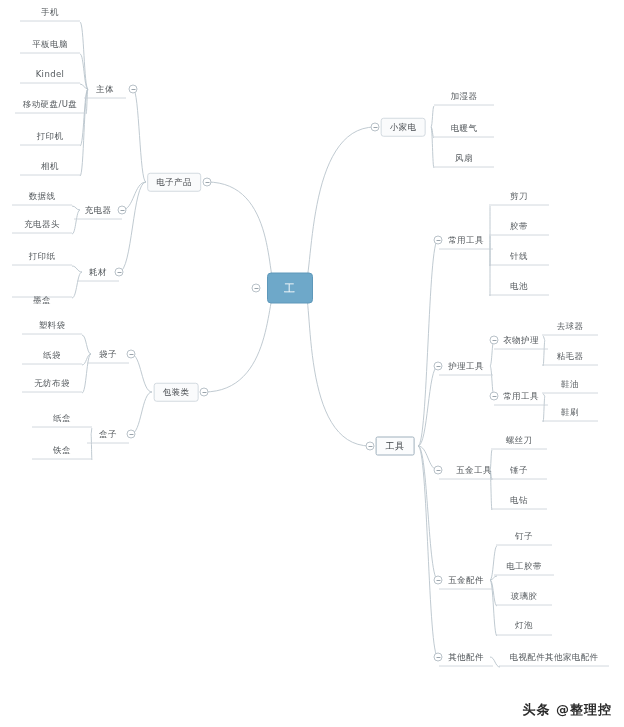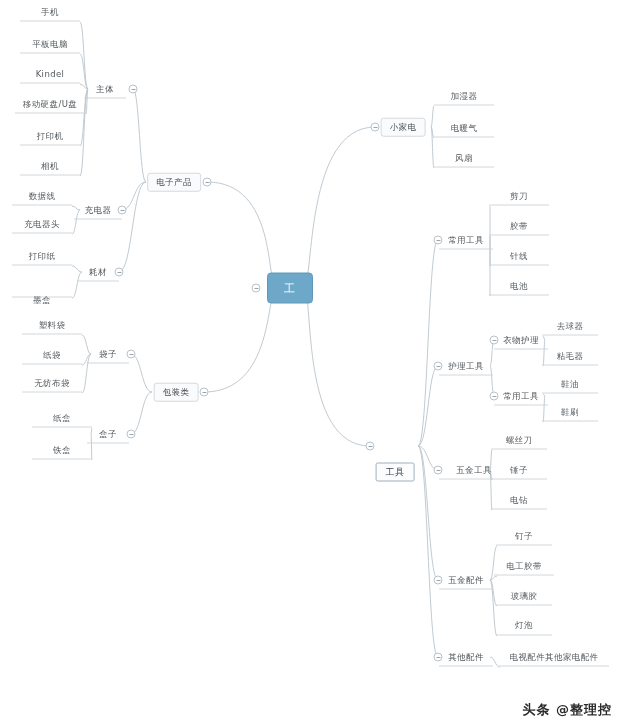--- a/index.html
+++ b/index.html
@@ -67,21 +67,20 @@
     letter-spacing: 1px;
   }
   
   .node.strong {
     background: #fbfcfd;
     border: 1px solid #9fb0bd;
     border-radius: 2px;
     color: #3c4146;
     padding: 4px 9px;
     font-size: 9px;
-    margin-top: 26px;
   }
   .collapse {
     position: absolute;
     width: 9px;
     height: 9px;
     transform: translate(-50%, -50%);
     border: 1px solid #b9c2c9;
     border-radius: 50%;
     background: #ffffff;
     box-sizing: border-box;

